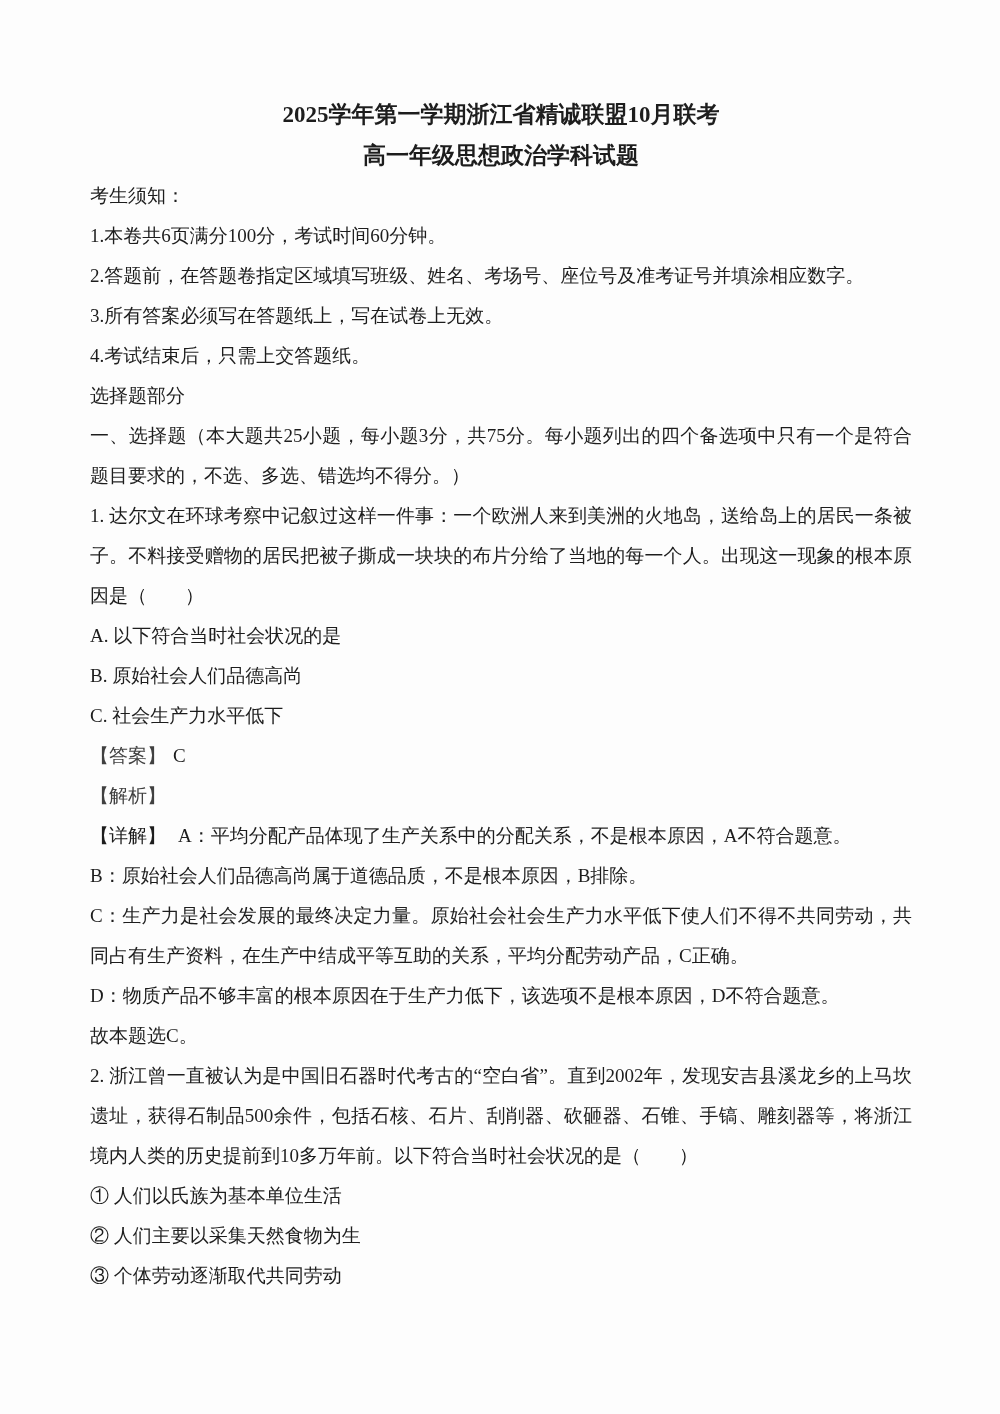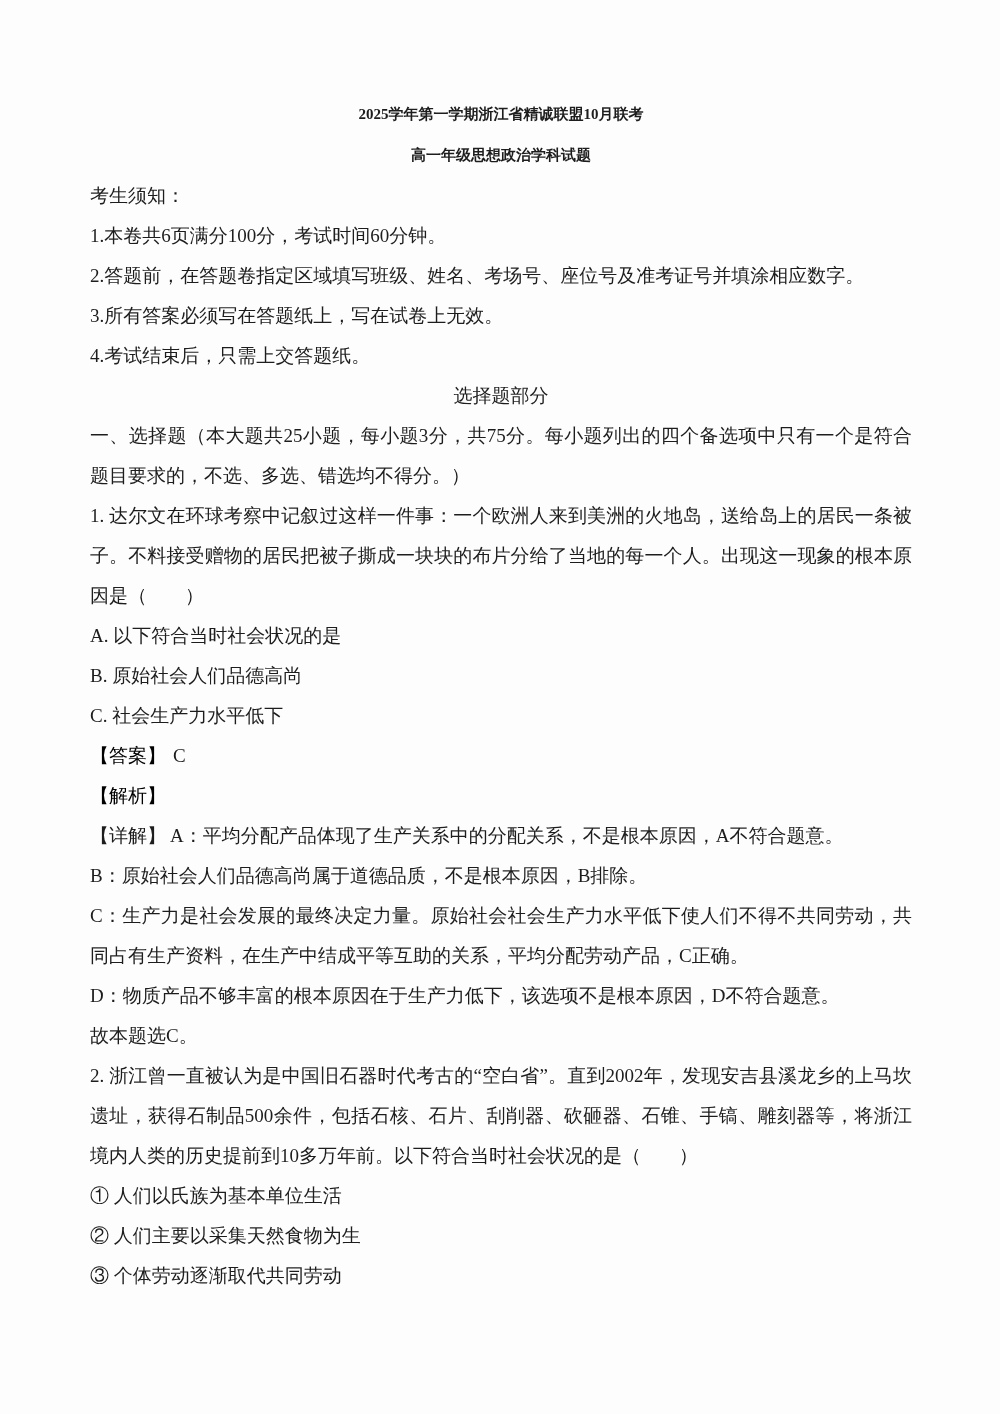--- a/index.html
+++ b/index.html
@@ -19,31 +19,31 @@
     padding: 94px 88px 0 90px;
   }
   p, h1, h2 {
     margin: 0;
     font-size: 19px;
     line-height: 40px;
     font-weight: 400;
     word-break: break-all;
   }
   .title {
-    font-size: 15px;
+    font-size: 23px;
     font-weight: 700;
     text-align: center;
     line-height: 41px;
   }
   .b { font-weight: 400; }
-  .center { text-align: center; }
+  .center { }
   .just { text-align: justify; }
-  .blue { color: #000000; }
+  .blue { color: #404040; }
   .ans-value { margin-left: 7px; }
-  .detail-label { margin-right: 4px; }
+  .detail-label { margin-right: 12px; }
 </style>
 </head>
 <body>
 
 <div class="doc">
 
   <h1 class="title">2025学年第一学期浙江省精诚联盟10月联考</h1>
   <h1 class="title">高一年级思想政治学科试题</h1>
 
   <p class="b">考生须知：</p>

